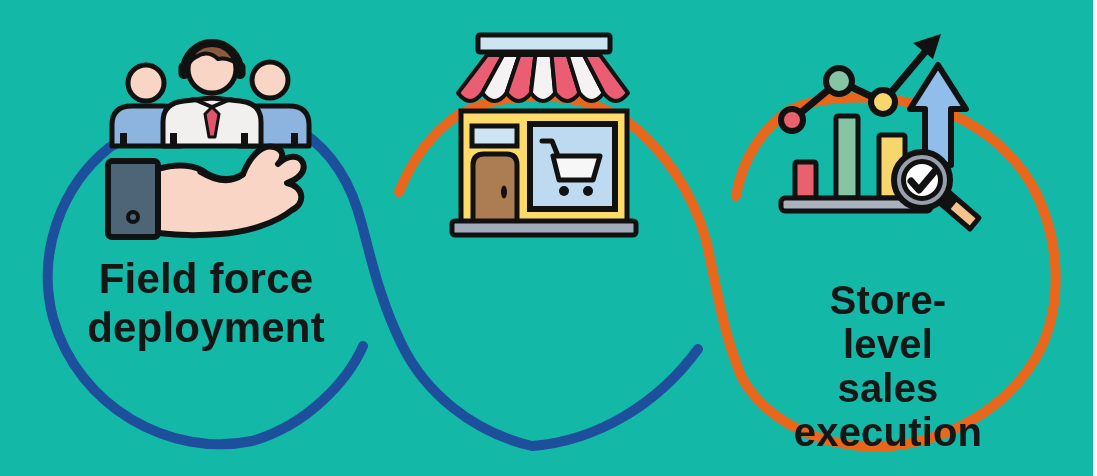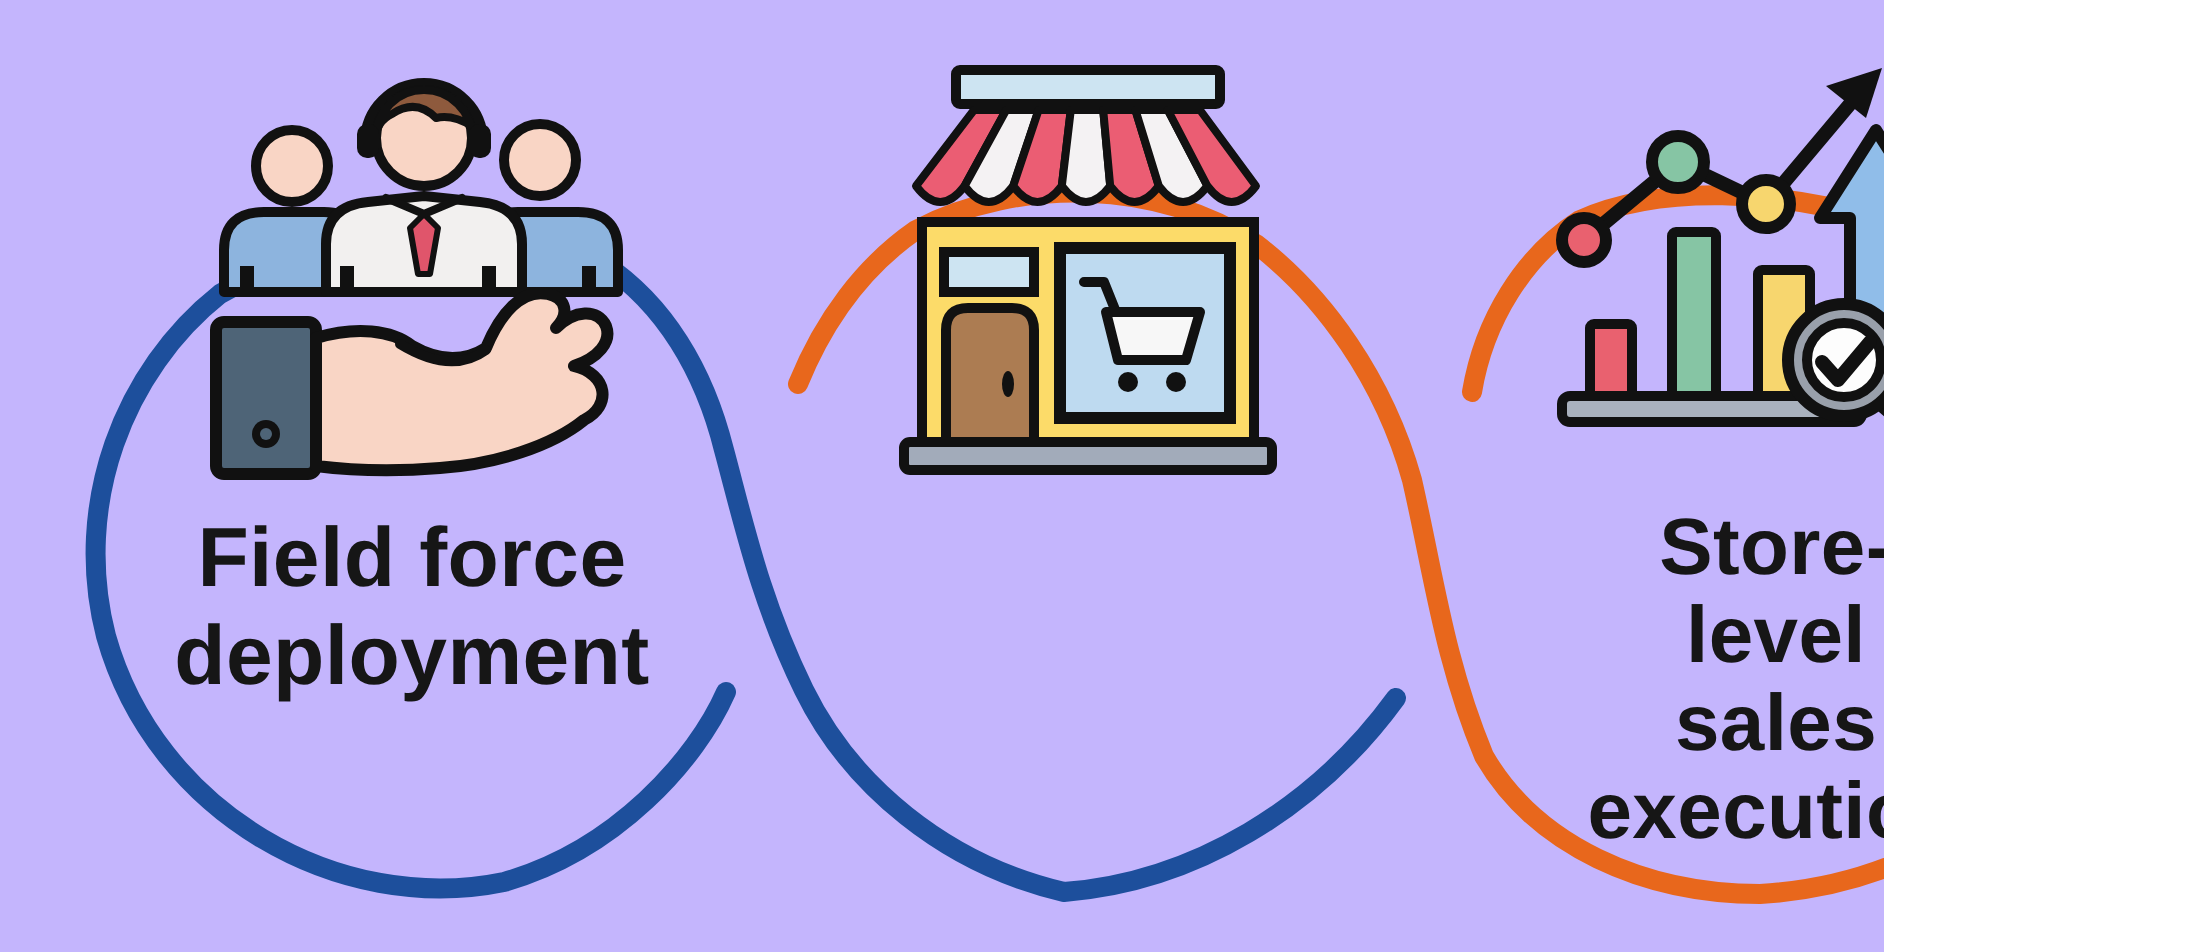--- a/index.html
+++ b/index.html
@@ -1,34 +1,34 @@
 <!DOCTYPE html>
 <html><head>
 <meta charset="utf-8">
 <style>
   html,body{margin:0;padding:0;background:#ffffff;}
   .stage{
     position:relative;
-    width:942px;height:476px;
-    background:#c4b5fd;
+    width:1093px;height:476px;
+    background:#14b8a6;
     overflow:hidden;
     font-family:"Liberation Sans","DejaVu Sans",sans-serif;
   }
   .stage svg{position:absolute;left:0;top:0;}
   .panel-label{
     position:absolute;
     transform:translateX(-50%);
     text-align:center;
     white-space:pre-line;
     color:#161616;
     font-weight:700;
     letter-spacing:.2px;
   }
   .label-1,.label-2{font-size:42px;line-height:49px;}
-  .label-3{font-size:40px;line-height:44px;}
+  .label-3{font-size:40px;line-height:44px;margin-top:26px;}
 </style>
 </head>
 <body>
 
 <div class="stage">
 
 <svg width="1097" height="476" viewBox="0 0 1097 476">
 
   <g fill="none" stroke-linecap="round">
     <path stroke="#1d4f9c" stroke-width="10" d="M 363 346

